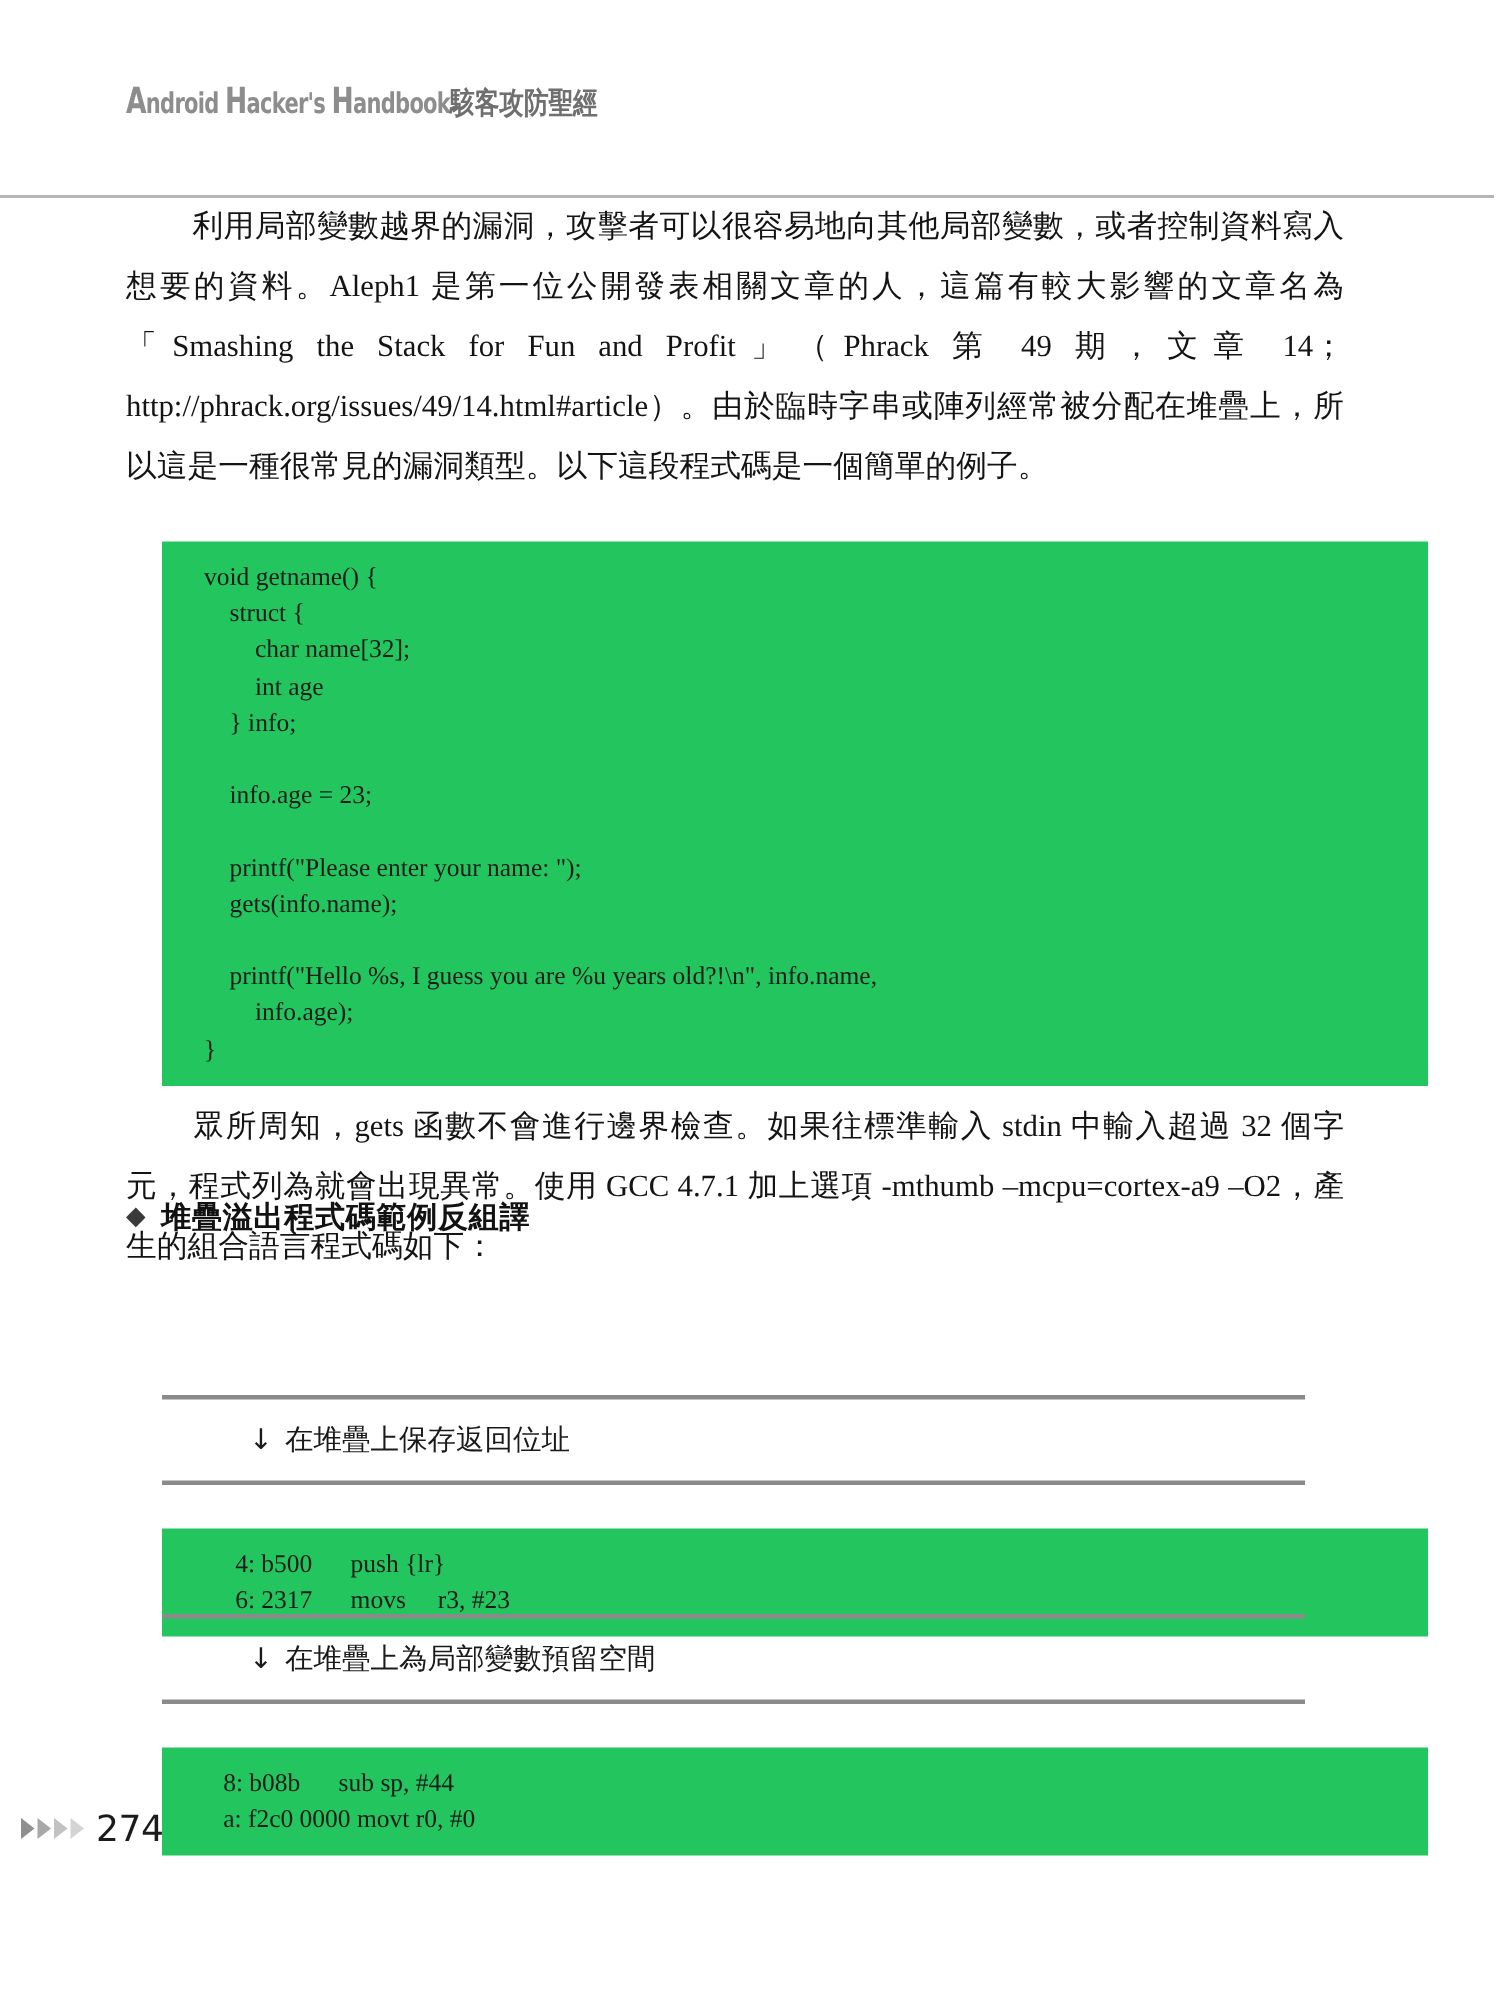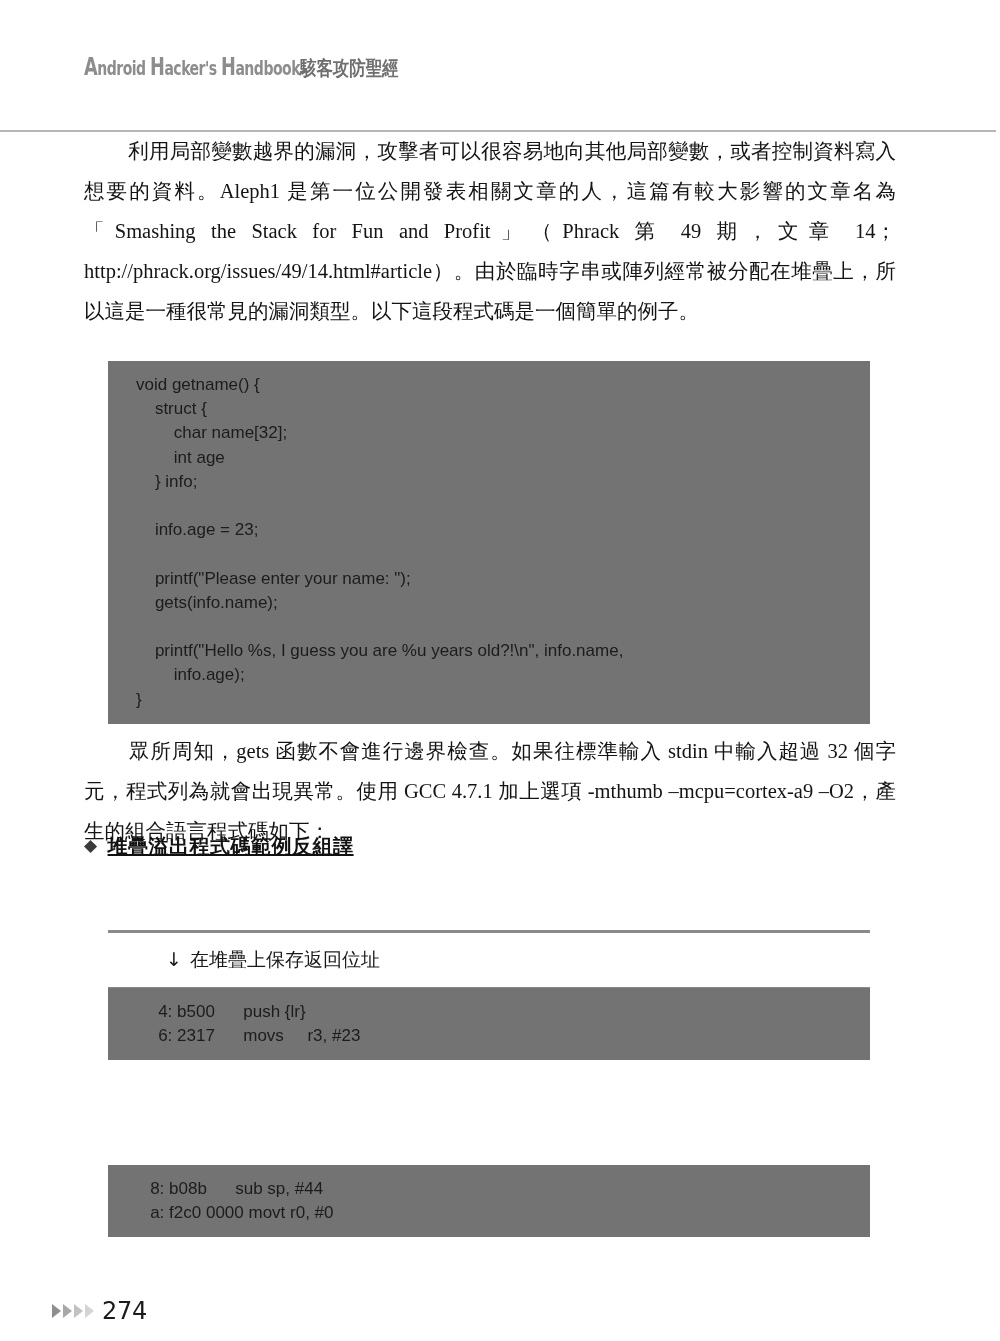--- a/index.html
+++ b/index.html
@@ -92,39 +92,39 @@
   }
   .heading .diamond {
     display: inline-block;
     color: #3a3a3a;
     font-size: 17px;
     margin-right: 10px;
     position: relative;
     top: -2px;
   }
   #heading-1 { top: 300px; }
-  #heading-2 { top: 833px; text-decoration: underline; }
+  #heading-2 { top: 798px; }
 
   
   .codeblock {
     position: absolute;
     left: 108px;
-    width: 762px;
-    background: #737373;
-    font-family: Liberation Sans, sans-serif;
+    width: 844px;
+    background: #22c55e;
+    font-family: Liberation Serif, serif;
     font-size: 17px;
     line-height: 24.2px;
     color: #1c1c1c;
     white-space: pre;
     box-sizing: border-box;
     padding: 12px 0 12px 28px;
   }
   #code-c       { top: 344px; }
   #code-asm-1   { top: 842px; }
-  #code-asm-2   { top: 971px; padding-left: 36px; }
+  #code-asm-2   { top: 1002px; padding-left: 36px; }
   #code-asm-3   { top: 1148px; }
 
   
   .annot {
     position: absolute;
     left: 108px;
     width: 762px;
     height: 60px;
   }
   .annot .rule {
@@ -150,25 +150,24 @@
     margin-right: 8px;
     font-family: "DejaVu Sans", "Liberation Sans", sans-serif;
   }
   #annot-1 { top: 930px; }
   #annot-2 { top: 1076px; }
 
   
   .footer {
     position: absolute;
     left: 14px;
-    top: 1296px;
+    top: 1204px;
     display: flex;
     align-items: center;
     height: 30px;
-    margin-left: 38px;
   }
   .footer .tri {
     width: 0;
     height: 0;
     border-top: 7px solid transparent;
     border-bottom: 7px solid transparent;
     border-left: 9px solid #999999;
     margin-right: 2px;
   }
   .footer .tri.t1 { border-left-color: #8f8f8f; }
@@ -218,20 +217,25 @@
 
   <div class="annot" id="annot-1">
     <div class="rule top"></div>
     <div class="annot-text"><span class="arrow">↓</span><span>在堆疊上保存返回位址</span></div>
     <div class="rule bottom"></div>
   </div>
 
   <pre class="codeblock" id="code-asm-2">   4: b500      push {lr}
    6: 2317      movs     r3, #23</pre>
 
+  <div class="annot" id="annot-2">
+    <div class="rule top"></div>
+    <div class="annot-text"><span class="arrow">↓</span><span>在堆疊上為局部變數預留空間</span></div>
+    <div class="rule bottom"></div>
+  </div>
 
   <pre class="codeblock" id="code-asm-3">   8: b08b      sub sp, #44
    a: f2c0 0000 movt r0, #0</pre>
 
   <div class="footer">
     <span class="tri t1"></span>
     <span class="tri t2"></span>
     <span class="tri t3"></span>
     <span class="tri t4"></span>
     <span class="pageno">274</span>

